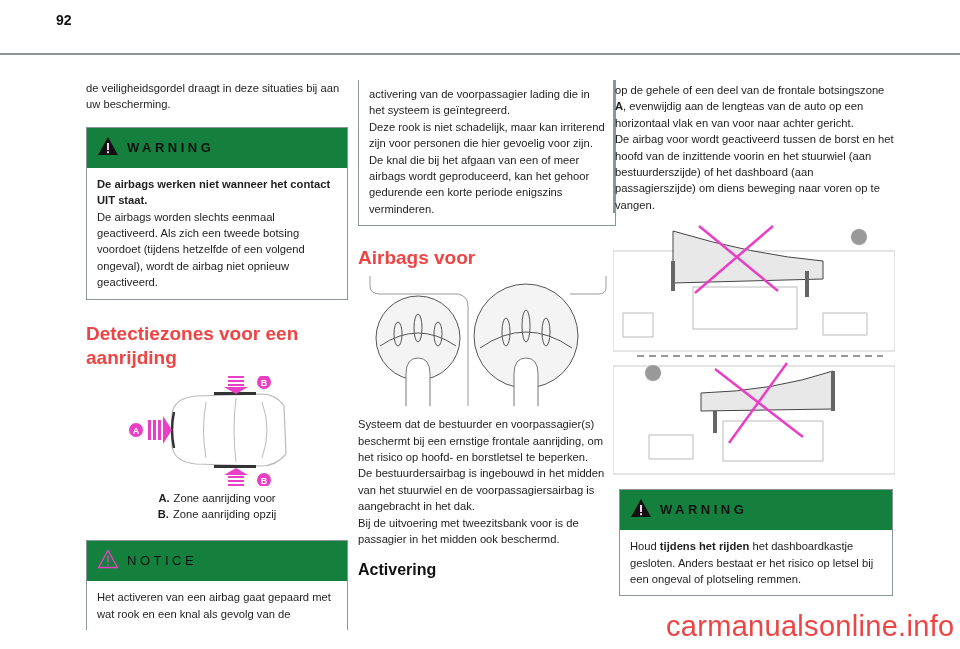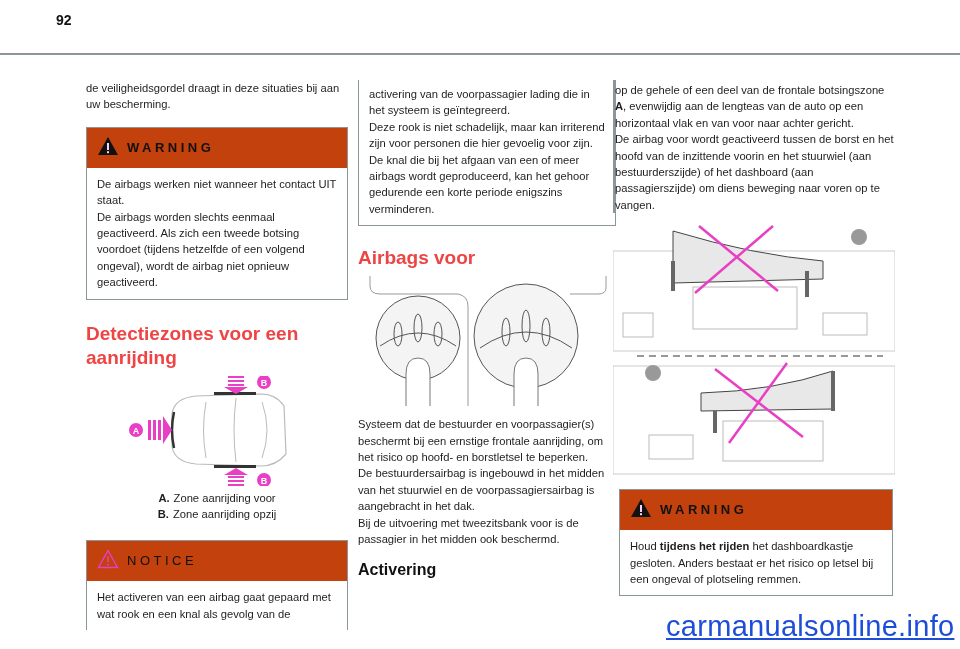--- a/index.html
+++ b/index.html
@@ -16,37 +16,36 @@
   .col2 { left: 358px; width: 258px; }
   .col3 { left: 613px; width: 282px; }
   .boxed-left { border-left: 2px solid #8a9699; }
   .cont-box {
     border: 1px solid #8a9699; border-top: none;
     padding: 4px 10px 8px 10px; margin-left: 0;
   }
   .col3-text { border-left: 2px solid #8a9699; padding-left: 0; padding-top: 2px; }
   .callout { border: 1px solid #8a9699; margin-top: 10px; }
   .callout-head {
-    background: #c2410c; height: 40px; display: flex; align-items: center; padding-left: 10px;
+    background: #15803d; height: 40px; display: flex; align-items: center; padding-left: 10px;
   }
   .callout-head .title {
     font-size: 13px; letter-spacing: 3.5px; margin-left: 8px; color: #111;
   }
   .callout-head .title.bold { font-weight: bold; }
   .callout-body { padding: 8px 10px 8px 10px; }
   .callout.open-bottom { border-bottom: none; }
   h2 { font-size: 19px; line-height: 24px; margin: 18px 0 6px 0; font-weight: bold; color: #ef4444; }
   h3 { font-size: 16px; margin: 14px 0 3px 0; font-weight: bold; color: #111; }
   .legend { margin-top: 4px; text-align: center; }
   .legend b { margin-right: 4px; }
   .figure { position: relative; }
   .watermark {
-    position: absolute; left: 666px; top: 610px; font-size: 29px; color: #1d4ed8;
+    position: absolute; left: 666px; top: 610px; font-size: 29px; color: #ef4444;
     letter-spacing: 0.3px;
-    text-decoration: underline;
   }
 </style>
 </head>
 <body>
 
 <div class="page-num">92</div>
 <div class="top-rule"></div>
 
 <div class="col col1">
   <p>de veiligheidsgordel draagt in deze situaties bij aan uw bescherming.</p>
@@ -56,21 +55,21 @@
       <span>
         <svg width="22" height="20" viewBox="0 0 22 20">
             <polygon points="11,1 21,19 1,19" fill="#111"></polygon>
             <rect x="10" y="7" width="2" height="7" fill="#fdd0f5"></rect>
             <rect x="10" y="15.2" width="2" height="2" fill="#fdd0f5"></rect>
           </svg>
       </span>
       <span class="title bold">WARNING</span>
     </div>
     <div class="callout-body">
-      <p style="font-weight:normal">De airbags werken niet wanneer het contact UIT staat.</p>
+      <p style="font-weight:bold">De airbags werken niet wanneer het contact UIT staat.</p>
       <p>De airbags worden slechts eenmaal geactiveerd. Als zich een tweede botsing voordoet (tijdens hetzelfde of een volgend ongeval), wordt de airbag niet opnieuw geactiveerd.</p>
     </div>
   </div>
 
   <h2 style="margin-top:22px;">Detectiezones voor een aanrijding</h2>
 
   <div class="figure" style="height:110px;">
     <svg width="262" height="110" viewBox="0 0 262 110">
 
       <path d="M86,38 Q88,22 110,20 L175,18 Q190,18 198,30 L200,78 Q190,90 175,90 L110,88 Q88,86 86,70 Z" fill="#fff" stroke="#bbb" stroke-width="1.2"></path>

